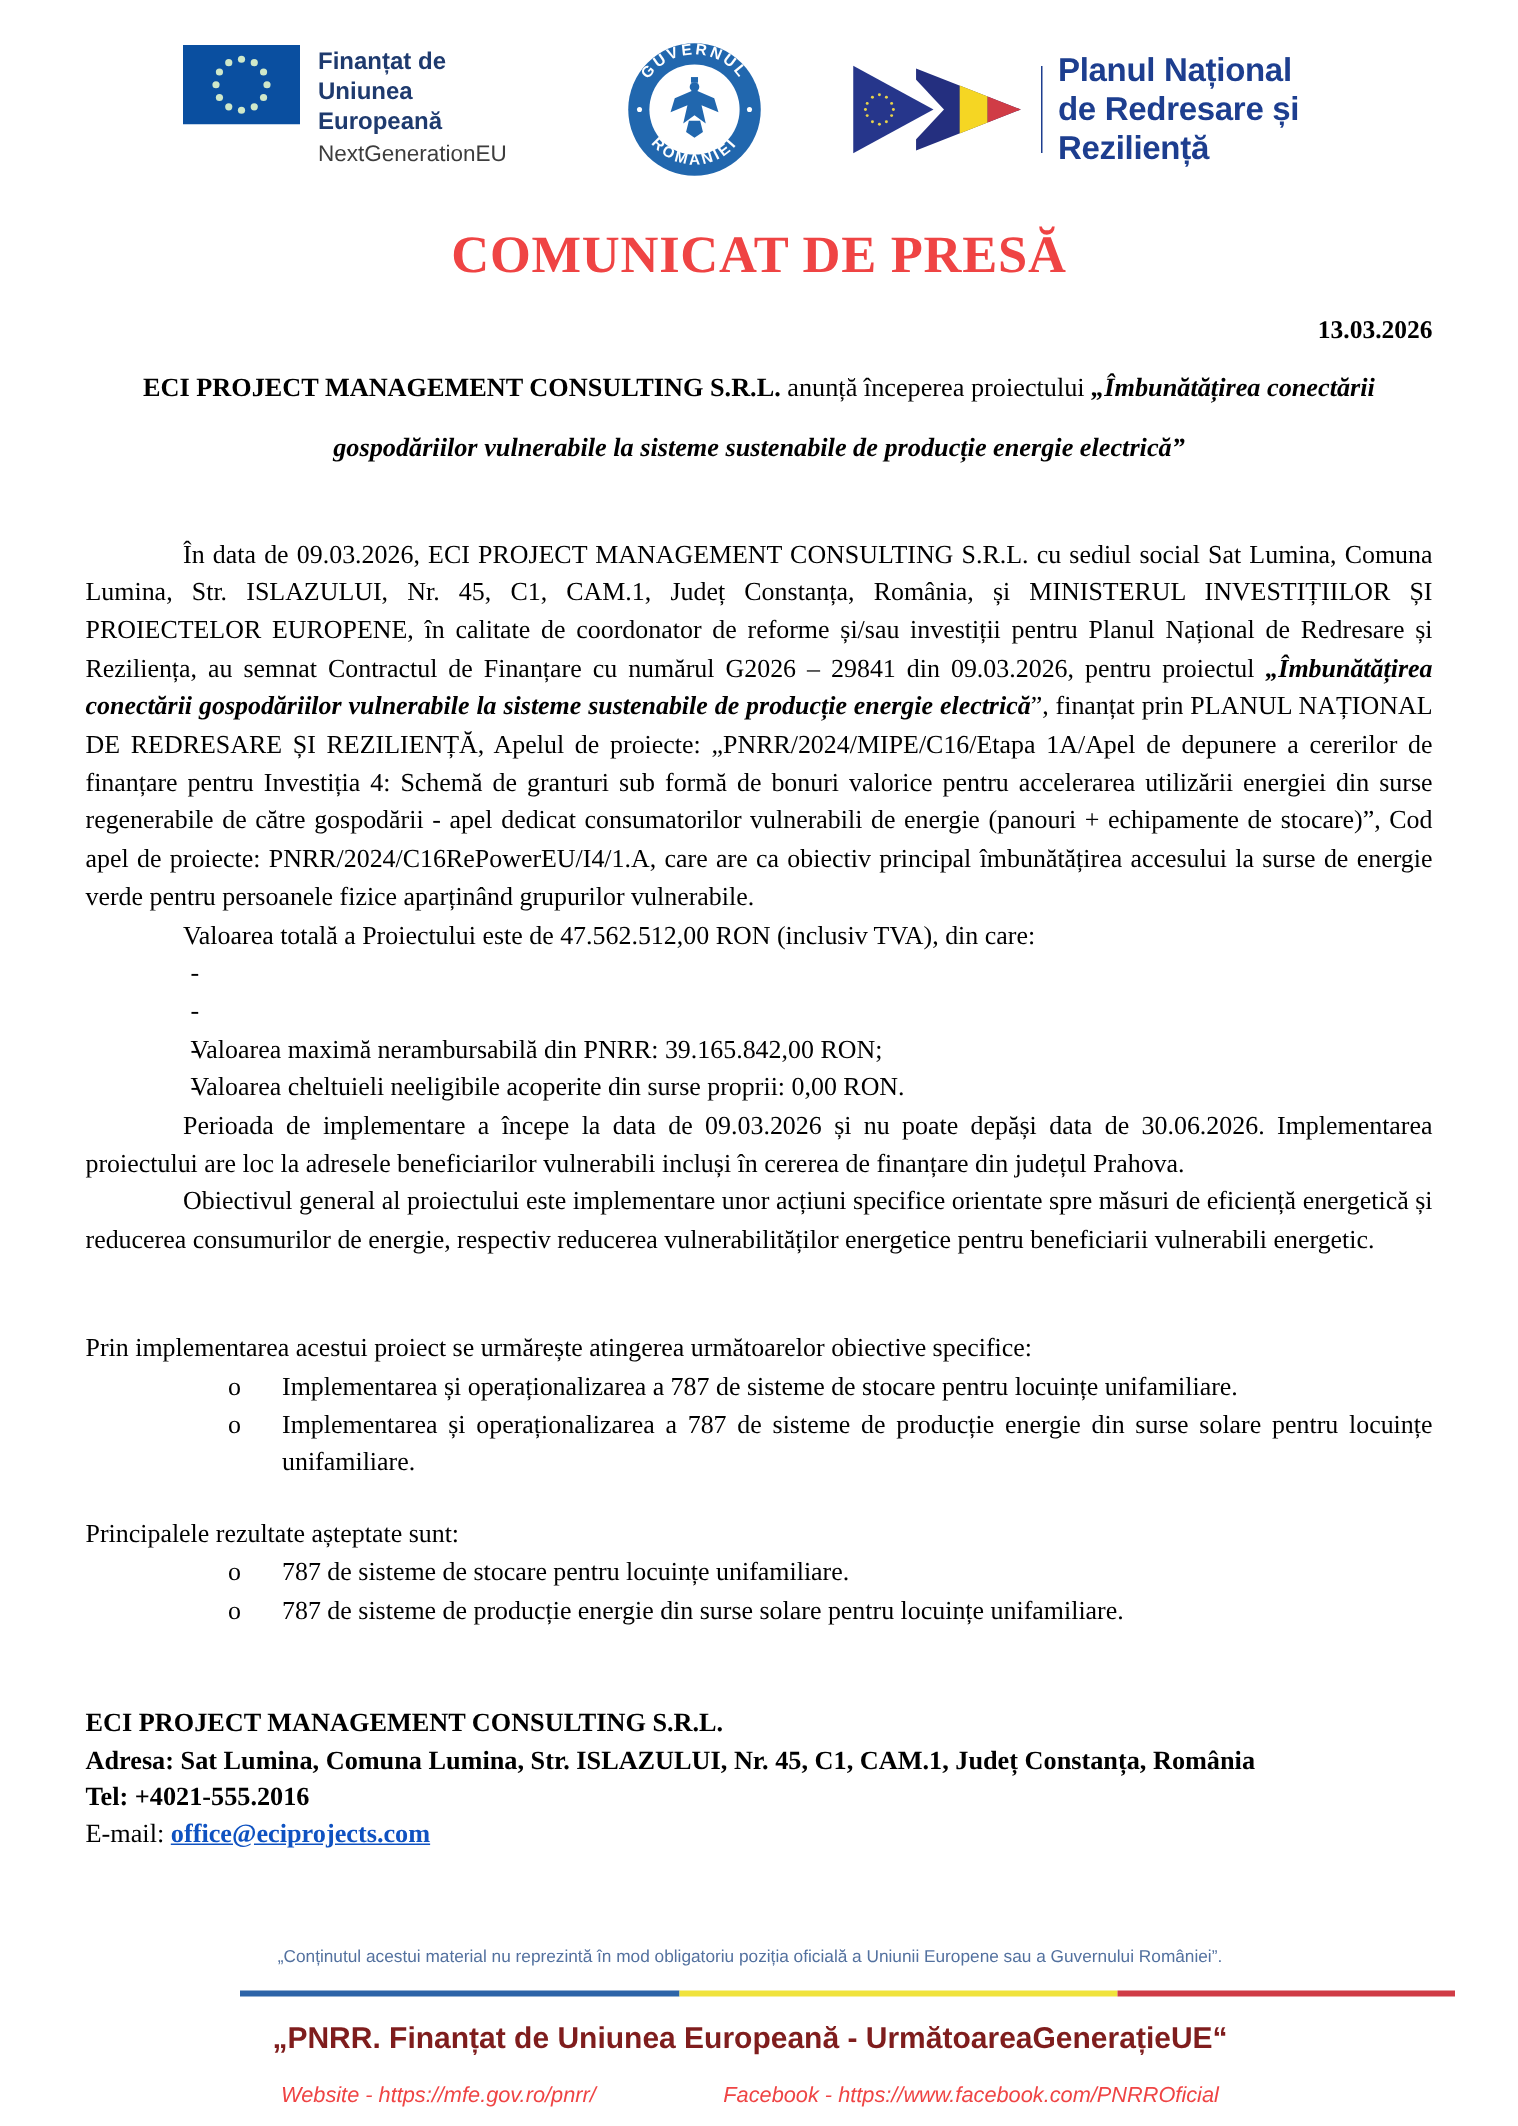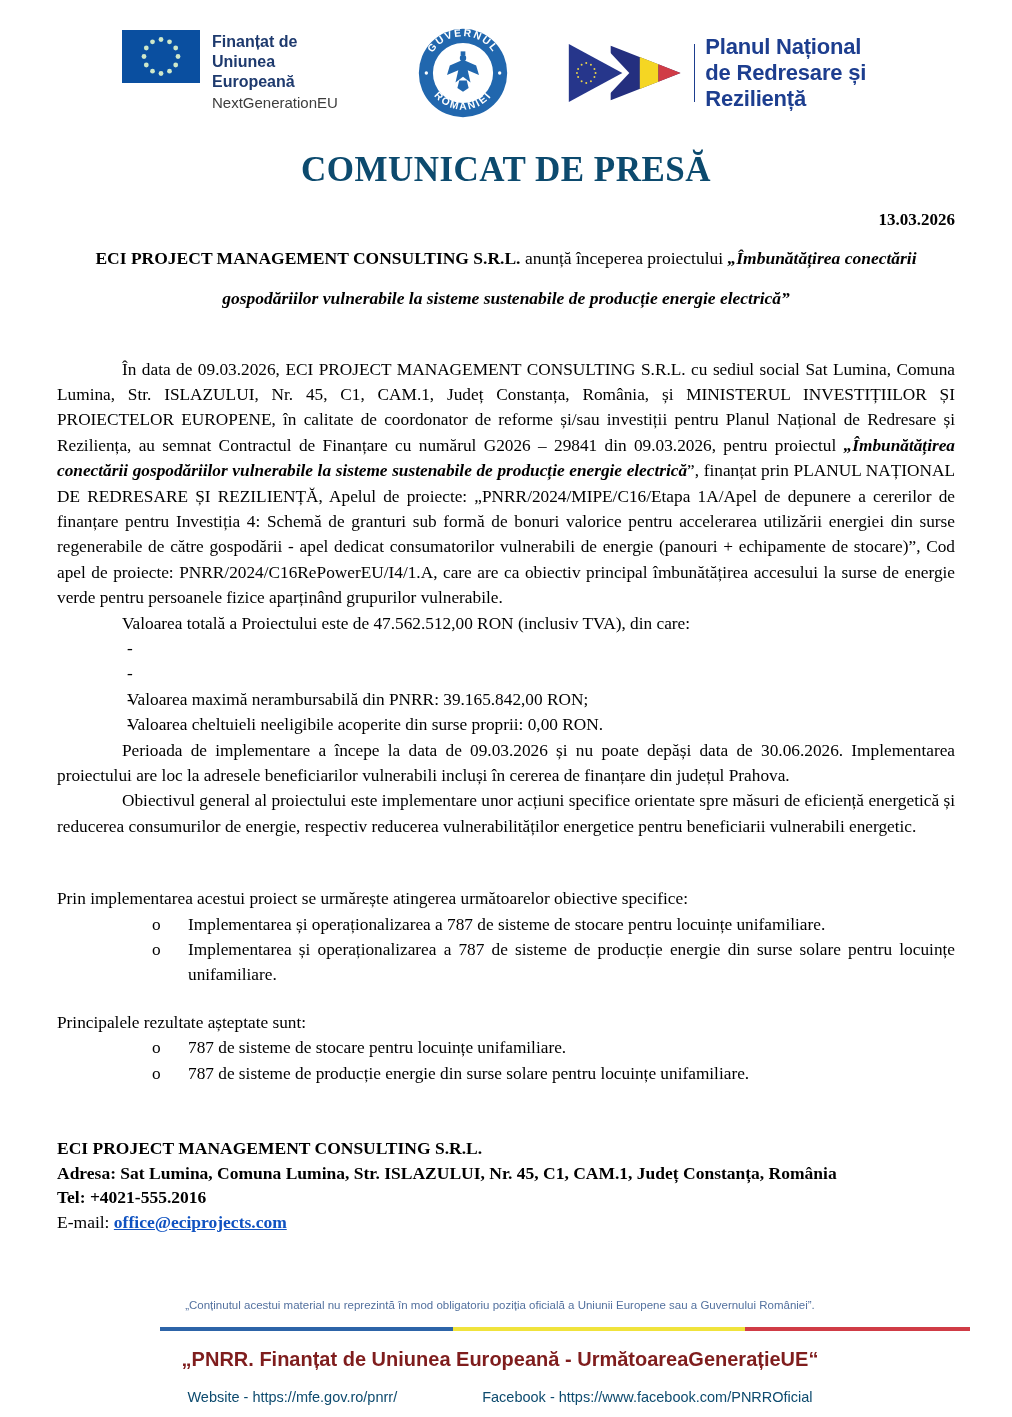--- a/index.html
+++ b/index.html
@@ -24,21 +24,21 @@
   .eu-text .b { font-weight:bold; color:#1e3a6e; font-size:16px; }
   .eu-text .r { color:#3d3d3d; font-size:15px; margin-top:2px;}
   .gov-seal { margin-left:78px; margin-top:-4px; }
   .gov-seal svg { width:94px; height:94px; display:block; }
   .pnrr-logo { display:flex; align-items:center; margin-left:58px; margin-top:4px; }
   .pnrr-arrows svg { width:118px; height:64px; display:block; }
   .pnrr-sep { width:2px; height:58px; background:#1d3e8f; margin:0 10px 0 8px; }
   .pnrr-text { font-family:"Liberation Sans", sans-serif; font-weight:bold; color:#1d3e8f;
                font-size:22px; line-height:1.18; letter-spacing:-0.2px; }
   
-  .title { margin-top:30px; text-align:center; color:#0c4a6e;
+  .title { margin-top:30px; text-align:center; color:#ef4444;
            font-size:35px; font-weight:bold; letter-spacing:0.5px; }
   .subtitle { margin-top:22px; text-align:center; color:#1b75bc; font-size:27px; }
   .date-line { margin-top:20px; padding:0 15px; text-align:right;
                font-size:17px; font-weight:bold; }
   
   .intro { margin-top:8px; padding:0 25px; text-align:center;
            font-size:17.5px; line-height:2.3; }
   .intro .company { font-weight:bold; }
   .intro .project { font-weight:bold; font-style:italic; }
   
@@ -60,21 +60,21 @@
   .contact a.email { color:#0f52c1; font-weight:bold; text-decoration:underline; cursor:pointer; }
   
   .footer { position:absolute; left:0; right:12px; bottom:0; padding-bottom:12px; }
   .disclaimer { text-align:center; font-family:"Liberation Sans", sans-serif;
                 font-size:11.5px; color:#53719f; }
   .tricolor { display:flex; height:4px; width:878px; margin:16px 0 0 118px; }
   .tricolor .seg { flex:1; height:100%; }
   .slogan { margin-top:17px; text-align:center; font-family:"Liberation Sans", sans-serif;
             font-weight:bold; font-size:20px; color:#7f1d1d; }
   .links-line { margin-top:18px; display:flex; justify-content:center; gap:85px;
-                font-family:"Liberation Sans", sans-serif; font-size:14.5px; color:#0c4a6e; }
+                font-family:"Liberation Sans", sans-serif; font-size:14.5px; color:#ef4444;font-style:italic; }
 </style>
 </head>
 <body>
 
 <div class="page">
 
   <div class="logo-row">
 
     <div class="eu-logo">
       <span>

